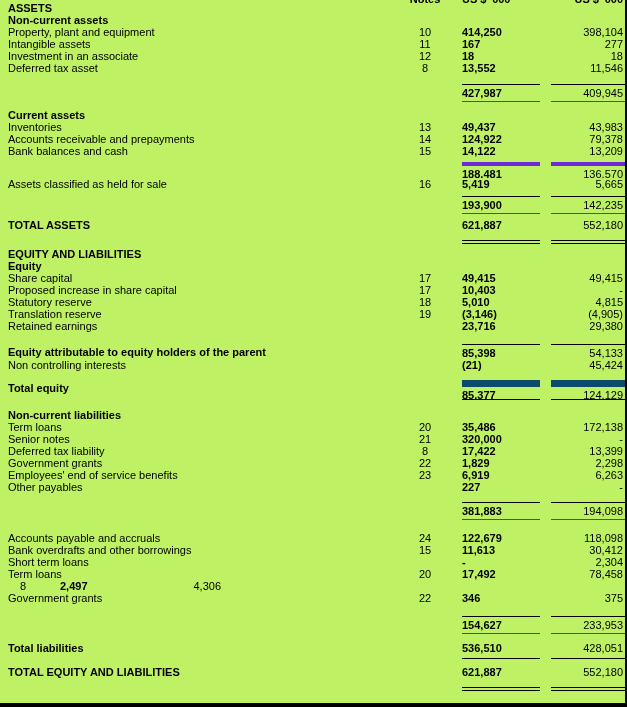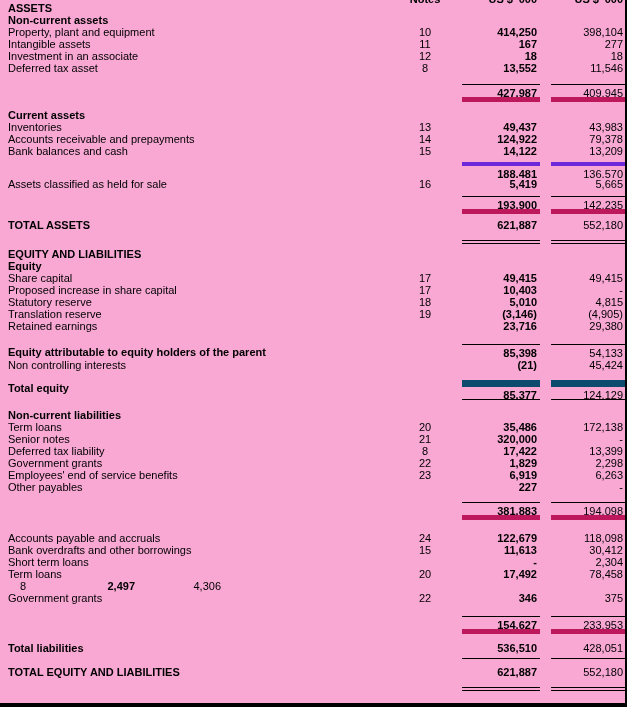--- a/index.html
+++ b/index.html
@@ -1,33 +1,33 @@
 <!DOCTYPE html>
 <html><head>
 <meta charset="utf-8">
 <style>
   html,body{margin:0;padding:0;background:#e8e8e8;}
   #doc{
     position:relative;
     width:627px;height:707px;
     margin:0 auto;
-    background:#f9a8d4;
+    background:#bef264;
     color:#000;
     font-family:"Liberation Sans", sans-serif;
     font-size:11px;
     line-height:12px;
     overflow:hidden;
     box-sizing:border-box;
     padding-top:2px;
   }
   .row{display:flex;align-items:stretch;box-sizing:border-box;}
   .cell{box-sizing:border-box;white-space:nowrap;overflow:hidden;}
   .lab{width:402px;padding-left:8px;}
   .note{width:46px;text-align:center;}
-  .v1{width:78px;margin-left:14px;text-align:right;padding-right:3px;font-weight:bold;}
+  .v1{width:78px;margin-left:14px;padding-right:3px;font-weight:bold;}
   .v2{width:74px;margin-left:11px;text-align:right;padding-right:2px;}
 
   
   .k-section{height:12px}
   .k-item{height:12px}
   .k-item-rt{height:15px}
   .k-sub-rt{height:16px}
   .k-sub-rtrb{height:18px}
   .k-total-rtrb{height:20px}
   .k-total-rb{height:18px}
@@ -35,21 +35,21 @@
   .k-g4{height:4px}.k-g5{height:5px}.k-g6{height:6px}.k-g7{height:7px}
   .k-g9{height:9px}.k-g10{height:10px}.k-g12{height:12px}
 
   .k-section .lab,
   .k-item-rt .lab,
   .k-total-rtrb .lab,
   .k-total-rb .lab,
   .k-total-db .lab{font-weight:bold;}
 
   .k-sub-rt .v1,.k-sub-rt .v2{border-top:4px solid #6d28d9;}
-  .k-sub-rtrb .v1,.k-sub-rtrb .v2{border-top:1px solid #000;border-bottom:5px solid #be185d;}
+  .k-sub-rtrb .v1,.k-sub-rtrb .v2{border-top:1px solid #000;border-bottom:1px solid #be185d;}
   .k-item-rt .v1,.k-item-rt .v2{border-top:1px solid #000;}
   .k-total-rtrb .v1,.k-total-rtrb .v2{border-top:7px solid #0c4a6e;border-bottom:1px solid #000;}
   .k-total-rb .v1,.k-total-rb .v2{border-bottom:1px solid #000;}
   .k-total-db .v1,.k-total-db .v2{border-bottom:4px double #000;}
 
   .k-sub-rt .cell,.k-sub-rtrb .cell,.k-item-rt .cell,.k-total-rtrb .cell{padding-top:2px;}
   .k-total-rb .cell,.k-total-db .cell{padding-top:1px;}
 
   
   #colhead{position:absolute;top:-7px;left:0;width:627px;font-weight:bold;}

